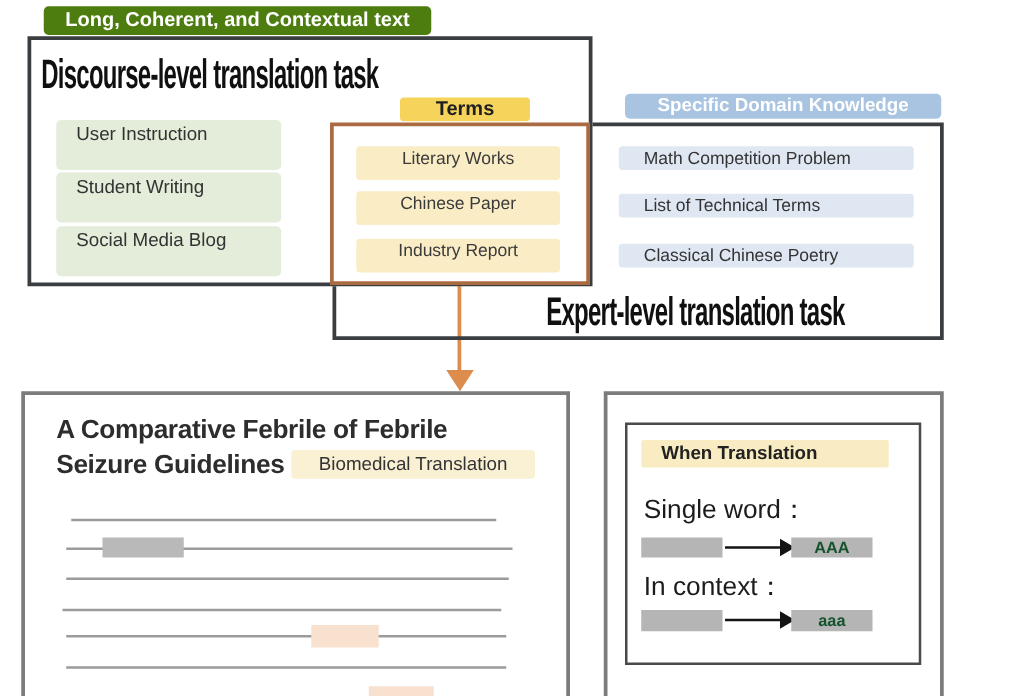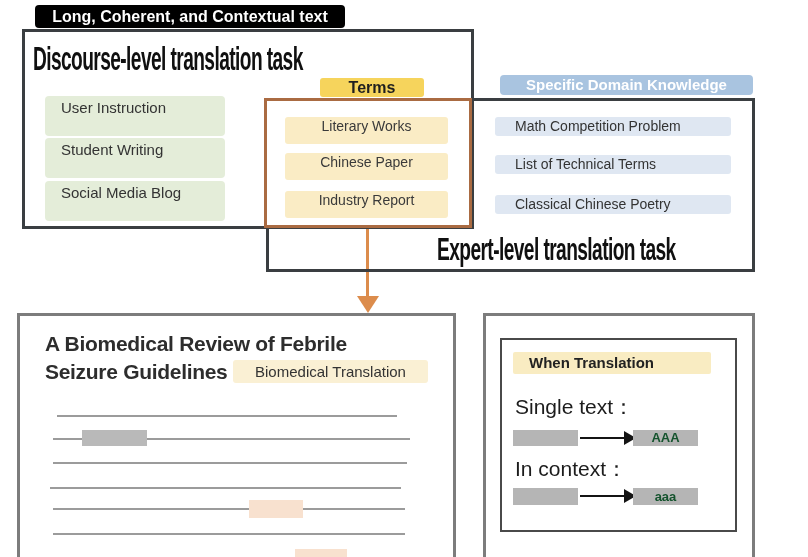--- a/index.html
+++ b/index.html
@@ -3,21 +3,21 @@
 <meta charset="utf-8">
 <style>
   html,body{margin:0;padding:0;background:#ffffff;}
   #page{
     position:relative;width:808px;height:557px;overflow:hidden;background:#ffffff;
     font-family:"Liberation Sans", sans-serif;
   }
   .abs{position:absolute;box-sizing:border-box;}
 
   
-  .banner-green{left:35px;top:5px;width:310px;height:23px;background:#000000;border-radius:4px;
+  .banner-green{left:35px;top:5px;width:310px;height:23px;background:#4d7c0f;border-radius:4px;
     color:#ffffff;font-weight:bold;font-size:16px;line-height:23px;text-align:center;white-space:nowrap;}
   .banner-blue{left:500px;top:75px;width:253px;height:20px;background:#a9c4e0;border-radius:4px;
     color:#ffffff;font-weight:bold;font-size:15px;line-height:20px;text-align:center;white-space:nowrap;}
   .banner-yellow{left:320px;top:78px;width:104px;height:19px;background:#f6d45c;border-radius:3px;
     color:#1f1f1f;font-weight:bold;font-size:16px;line-height:19px;text-align:center;white-space:nowrap;}
 
   
   .expert-box{left:266px;top:98px;width:489px;height:174px;border:3px solid #3a3e41;background:transparent;}
   .discourse-box{left:22px;top:29px;width:452px;height:200px;border:3px solid #3a3e41;background:#ffffff;}
   .orange-box{left:264px;top:98px;width:208px;height:130px;border:3px solid #aa6b42;background:transparent;}
@@ -96,41 +96,41 @@
     <div class="abs banner-blue">Specific Domain Knowledge</div>
     <div class="abs pill blue-pill" style="top:117px">Math Competition Problem</div>
     <div class="abs pill blue-pill" style="top:155px">List of Technical Terms</div>
     <div class="abs pill blue-pill" style="top:195px">Classical Chinese Poetry</div>
   </div>
 
   <div class="abs condensed expert-title">Expert-level translation task</div>
 
   <div>
     <div class="abs paper-box"></div>
-    <div class="abs paper-title" style="top:332px">A Biomedical Review of Febrile</div>
+    <div class="abs paper-title" style="top:332px">A Comparative Febrile of Febrile</div>
     <div class="abs paper-title" style="top:360px">Seizure Guidelines</div>
     <div class="abs pill tag-pill">Biomedical Translation</div>
 
     <div class="abs doc-line" style="left:57px;top:415px;width:340px"></div>
     <div class="abs doc-line" style="left:53px;top:438px;width:357px"></div>
     <div class="abs gray-rect" style="left:82px;top:430px;width:65px;height:16px"></div>
     <div class="abs doc-line" style="left:53px;top:462px;width:354px"></div>
     <div class="abs doc-line" style="left:50px;top:487px;width:351px"></div>
     <div class="abs doc-line" style="left:53px;top:508px;width:352px"></div>
     <div class="abs peach-rect" style="left:249px;top:500px;width:54px;height:18px"></div>
     <div class="abs doc-line" style="left:53px;top:533px;width:352px"></div>
     <div class="abs peach-rect" style="left:295px;top:549px;width:52px;height:10px"></div>
   </div>
 
   <div>
     <div class="abs demo-box"></div>
     <div class="abs demo-inner-box"></div>
     <div class="abs pill when-pill">When Translation</div>
 
-    <div class="abs demo-label" style="left:515px;top:393px">Single text：</div>
+    <div class="abs demo-label" style="left:515px;top:393px">Single word：</div>
     <div class="abs src-rect" style="left:513px;top:430px;height:16px"></div>
     <div class="abs map-arrow-line" style="left:580px;top:437px;width:46px"></div>
     <div class="abs map-arrow-head" style="left:624px;top:431px"></div>
     <div class="abs result-rect" style="left:633px;top:430px;height:16px;line-height:16px">AAA</div>
 
     <div class="abs demo-label" style="left:515px;top:455px">In context：</div>
     <div class="abs src-rect" style="left:513px;top:488px;height:17px"></div>
     <div class="abs map-arrow-line" style="left:580px;top:495px;width:46px"></div>
     <div class="abs map-arrow-head" style="left:624px;top:489px"></div>
     <div class="abs result-rect" style="left:633px;top:488px;height:17px;line-height:17px">aaa</div>

